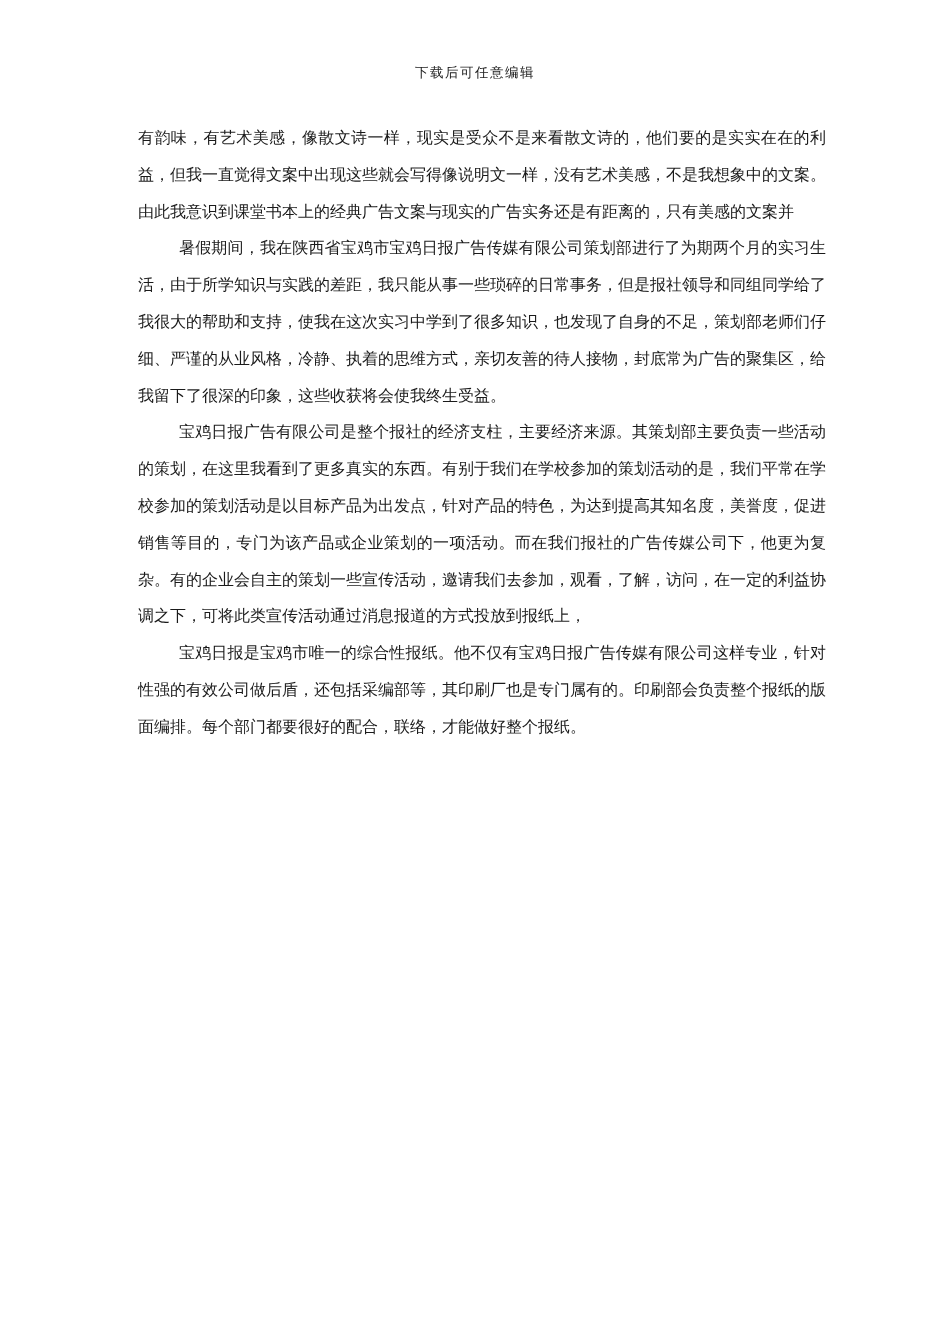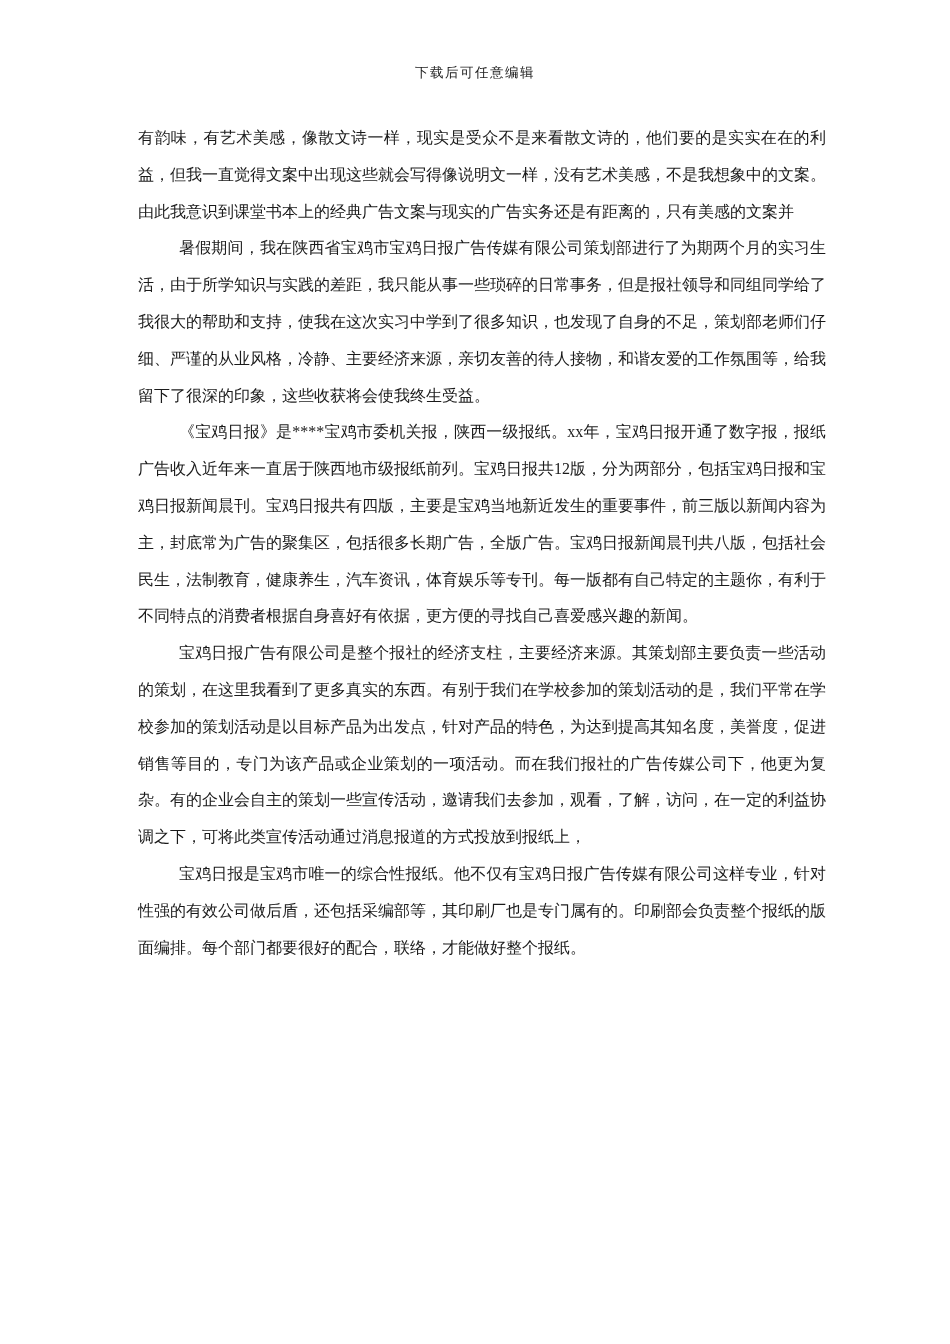--- a/index.html
+++ b/index.html
@@ -45,18 +45,17 @@
   }
 </style>
 </head>
 <body>
 
 <div class="page">
   <div class="header-note">下载后可任意编辑</div>
 
   <div class="doc-body">
     <p class="para">有韵味，有艺术美感，像散文诗一样，现实是受众不是来看散文诗的，他们要的是实实在在的利益，但我一直觉得文案中出现这些就会写得像说明文一样，没有艺术美感，不是我想象中的文案。由此我意识到课堂书本上的经典广告文案与现实的广告实务还是有距离的，只有美感的文案并</p>
-    <p class="para indented">暑假期间，我在陕西省宝鸡市宝鸡日报广告传媒有限公司策划部进行了为期两个月的实习生活，由于所学知识与实践的差距，我只能从事一些琐碎的日常事务，但是报社领导和同组同学给了我很大的帮助和支持，使我在这次实习中学到了很多知识，也发现了自身的不足，策划部老师们仔细、严谨的从业风格，冷静、主要经济来源，亲切友善的待人接物，和谐友爱的工作氛围等，给我留下了很深的印象，这些收获将会使我终生受益。</p>
-    <p class="para indented">《宝鸡日报》是****宝鸡市委机关报，陕西一级报纸。xx年，宝鸡日报开通了数字报，报纸广告收入近年来一直居于陕西地市级报纸前列。宝鸡日报共12版，分为两部分，包括宝鸡日报和宝鸡日报新闻晨刊。宝鸡日报共有四版，主要是宝鸡当地新近发生的重要事件，前三版以新闻内容为主，封底常为广告的聚集区，包括很多长期广告，全版广告。宝鸡日报新闻晨刊共八版，包括社会民生，法制教育，健康养生，汽车资讯，体育娱乐等专刊。每一版都有自己特定的主题你，有利于不同特点的消费者根据自身喜好有依据，更方便的寻找自己喜爱感兴趣的新闻。</p>
+    <p class="para indented">暑假期间，我在陕西省宝鸡市宝鸡日报广告传媒有限公司策划部进行了为期两个月的实习生活，由于所学知识与实践的差距，我只能从事一些琐碎的日常事务，但是报社领导和同组同学给了我很大的帮助和支持，使我在这次实习中学到了很多知识，也发现了自身的不足，策划部老师们仔细、严谨的从业风格，冷静、执着的思维方式，亲切友善的待人接物，封底常为广告的聚集区，给我留下了很深的印象，这些收获将会使我终生受益。</p>
     <p class="para indented">宝鸡日报广告有限公司是整个报社的经济支柱，主要经济来源。其策划部主要负责一些活动的策划，在这里我看到了更多真实的东西。有别于我们在学校参加的策划活动的是，我们平常在学校参加的策划活动是以目标产品为出发点，针对产品的特色，为达到提高其知名度，美誉度，促进销售等目的，专门为该产品或企业策划的一项活动。而在我们报社的广告传媒公司下，他更为复杂。有的企业会自主的策划一些宣传活动，邀请我们去参加，观看，了解，访问，在一定的利益协调之下，可将此类宣传活动通过消息报道的方式投放到报纸上，</p>
     <p class="para indented">宝鸡日报是宝鸡市唯一的综合性报纸。他不仅有宝鸡日报广告传媒有限公司这样专业，针对性强的有效公司做后盾，还包括采编部等，其印刷厂也是专门属有的。印刷部会负责整个报纸的版面编排。每个部门都要很好的配合，联络，才能做好整个报纸。</p>
   </div>
 </div>
 
 </body></html>

